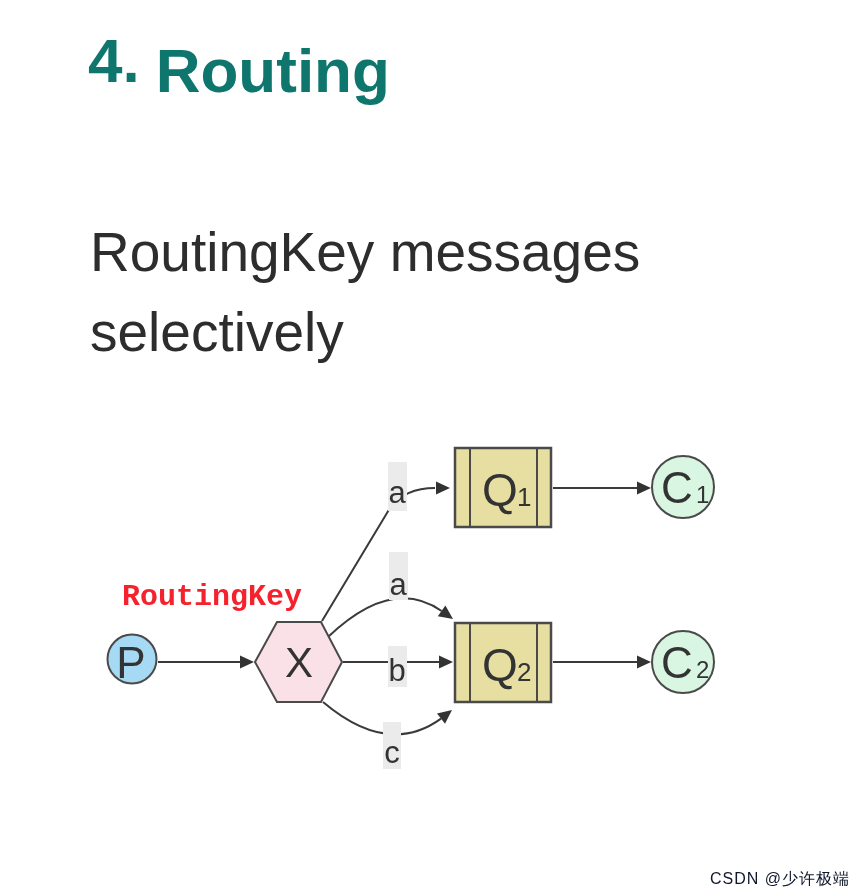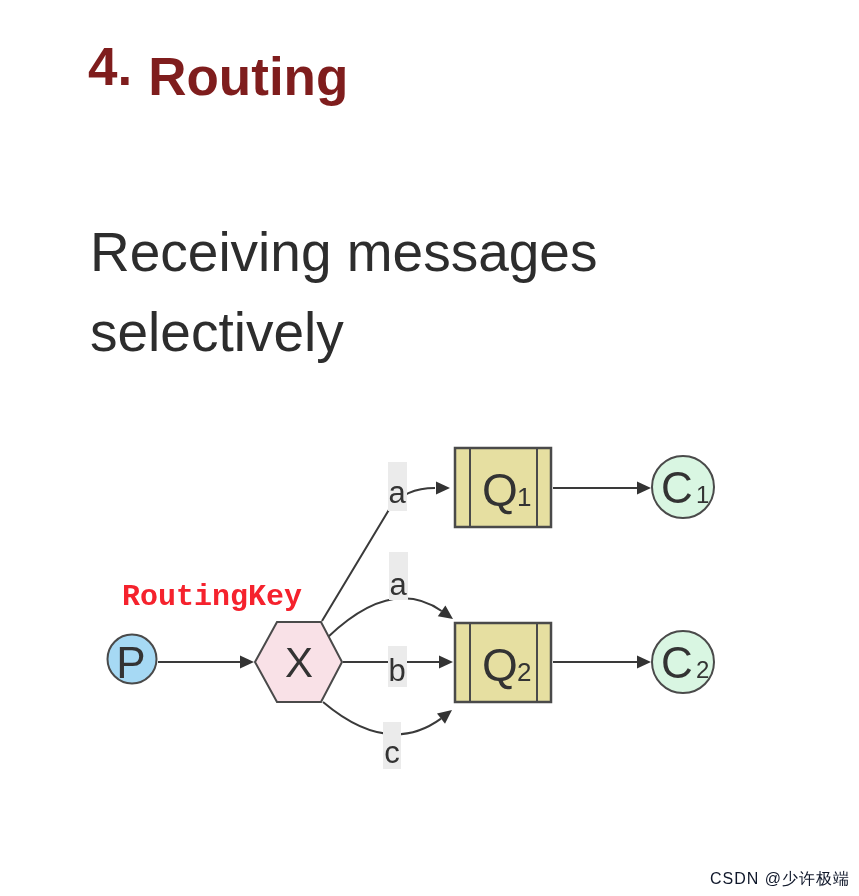--- a/index.html
+++ b/index.html
@@ -4,23 +4,23 @@
 <style>
   html,body{margin:0;padding:0;background:#ffffff;}
   .canvas{
     position:relative;
     width:859px;height:896px;
     background:#ffffff;
     overflow:hidden;
     font-family:"Liberation Sans",sans-serif;
   }
   .page-title{
-    position:absolute;left:88px;top:44px;margin:0;
-    font-size:53px;font-weight:800;letter-spacing:0px;
-    color:#7f1d1d;line-height:1.25;white-space:nowrap;
+    position:absolute;left:88px;top:32px;margin:0;
+    font-size:62px;font-weight:800;letter-spacing:0px;
+    color:#0f766e;line-height:1.25;white-space:nowrap;
   }
   .title-num{position:relative;top:-10px;margin-right:16px;}
   .subtitle{
     position:absolute;left:90px;top:212px;margin:0;
     width:560px;
     font-size:55px;font-weight:300;color:#2d2d2d;
     line-height:80px;letter-spacing:0px;
   }
   .diagram-svg{position:absolute;left:0;top:0;}
   .edge{stroke:#3a3a3a;stroke-width:2;fill:none;}
@@ -49,21 +49,21 @@
     font-size:16px;color:#0f172a;letter-spacing:1px;
   }
 </style>
 </head>
 <body>
 
 <div class="canvas">
 
   <h1 class="page-title"><span class="title-num">4.</span><span>Routing</span></h1>
 
-  <p class="subtitle">Receiving messages selectively</p>
+  <p class="subtitle">RoutingKey messages selectively</p>
 
   <svg class="diagram-svg" width="859" height="896" viewBox="0 0 859 896" xmlns="http://www.w3.org/2000/svg">
 
     <text class="routing-key" x="122" y="605" fill="#f5222d">RoutingKey</text>
 
     <g>
       <line class="edge" x1="158" y1="662" x2="240" y2="662"></line>
       <polygon class="arrow-head" points="254,662 240,655.5 240,668.5"></polygon>
     </g>
 

